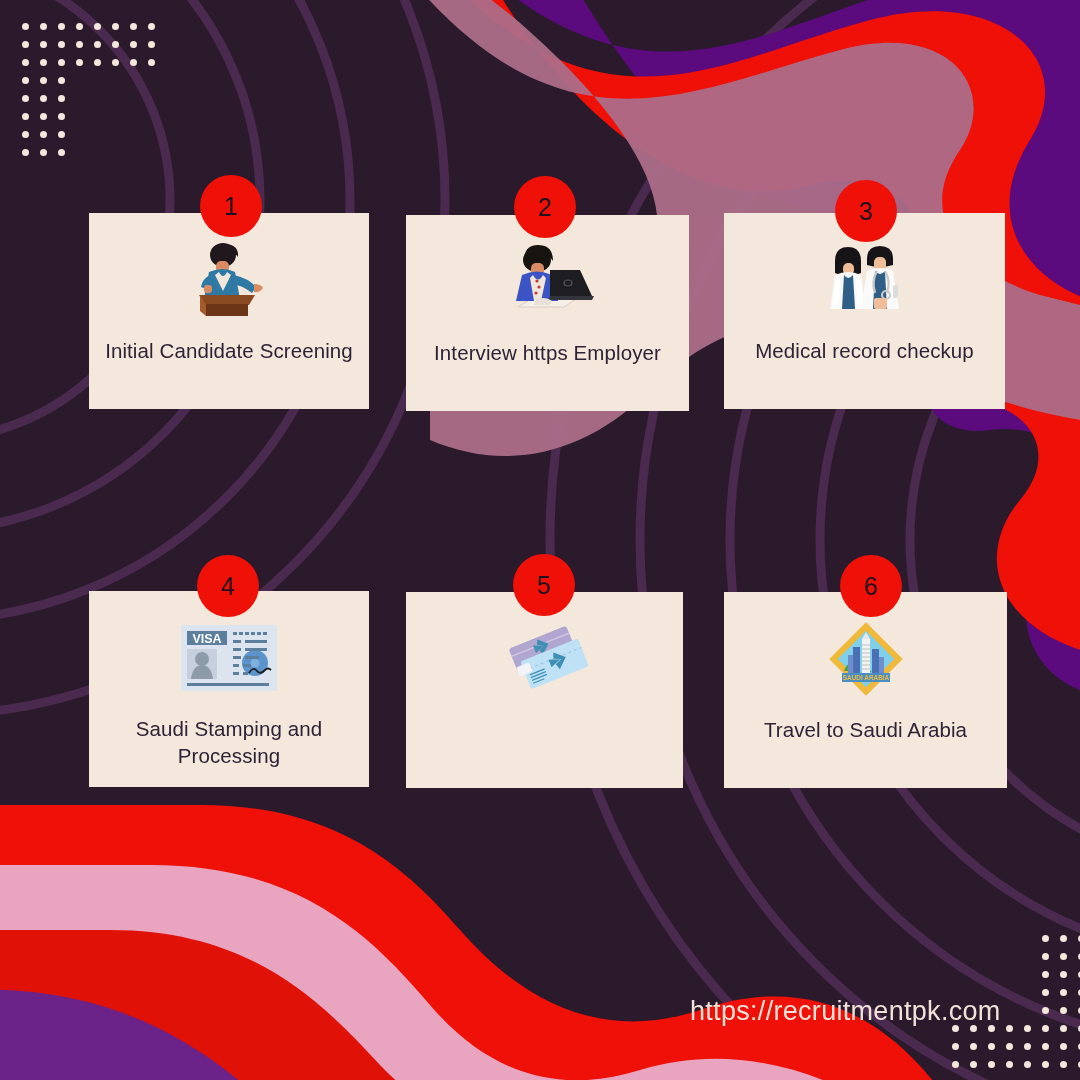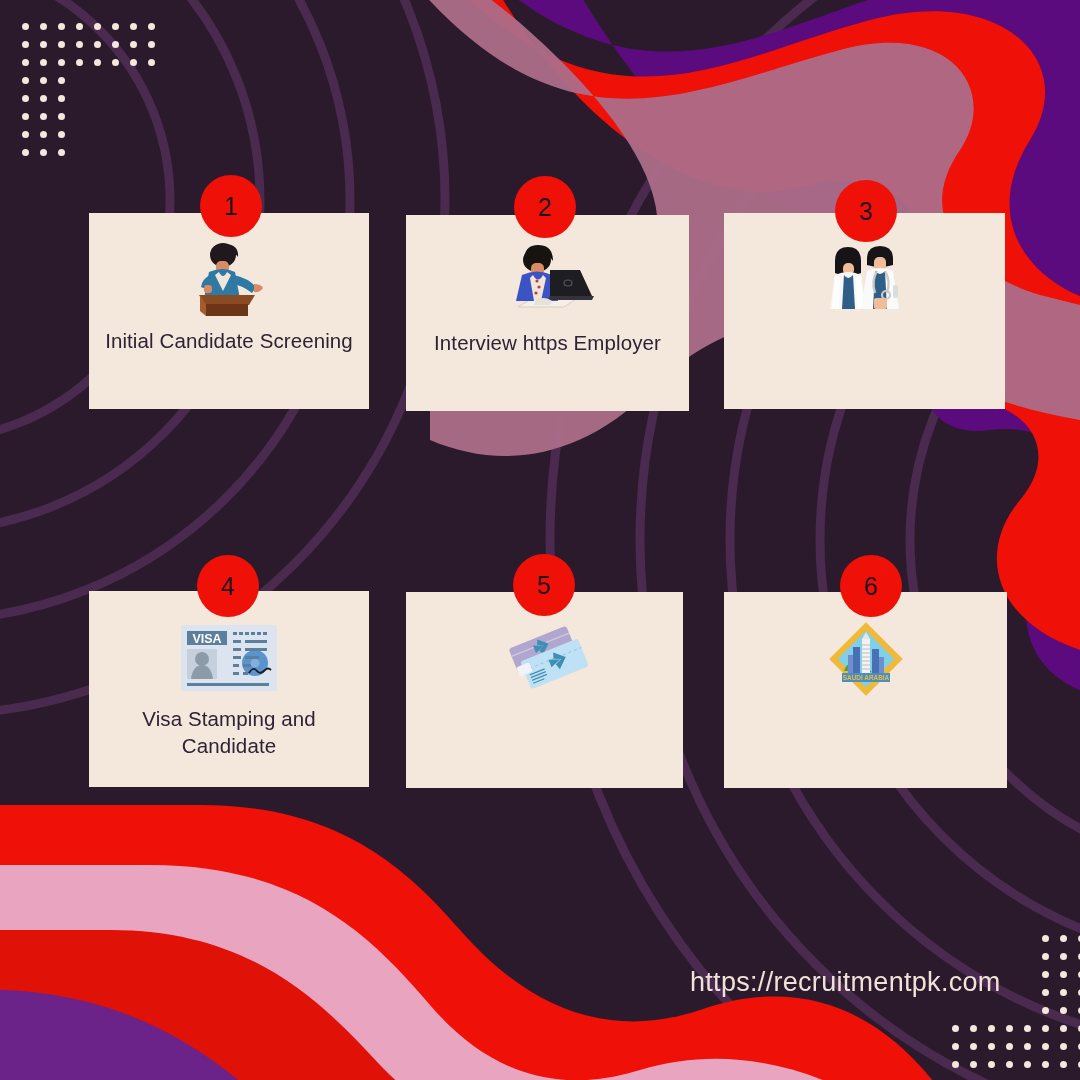--- a/index.html
+++ b/index.html
@@ -48,21 +48,21 @@
   }
   .card-icon {
     margin-top: 28px;
     height: 78px;
     display: flex;
     align-items: center;
     justify-content: center;
     text-align: center;
   }
   .card-label {
-    margin-top: 8px;
+    margin-top: 18px;
     padding: 0 16px;
     text-align: center;
     color: #2e2335;
     font-size: 20.5px;
     line-height: 1.32;
     font-family: "Liberation Sans", sans-serif;
     letter-spacing: 0.1px;
   }
   .badge {
     position: absolute;
@@ -75,21 +75,21 @@
     align-items: center;
     justify-content: center;
     font-size: 25px;
     font-family: "Liberation Sans", sans-serif;
   }
 
   
   #site-url {
     position: absolute;
     left: 690px;
-    top: 967px;
+    top: 996px;
     color: #f0e2d8;
     font-size: 27px;
     letter-spacing: 0.3px;
     font-family: "Liberation Sans", sans-serif;
     white-space: nowrap;
   }
 </style>
 </head>
 <body>
 
@@ -344,20 +344,21 @@
         <rect x="59" y="16" width="12" height="14" rx="5" fill="#f0bd9b"></rect>
         <path d="M52 30 q13 -6 26 0 l6 38 -38 0 Z" fill="#fafafa"></path>
         <path d="M60 30 q5 6 10 0 l2 38 -14 0 Z" fill="#2f5f86"></path>
         <path d="M62 30 q-6 10 -2 22" fill="none" stroke="#c9c9c9" stroke-width="2.4"></path>
         <path d="M70 30 q6 10 2 22" fill="none" stroke="#c9c9c9" stroke-width="2.4"></path>
         <circle cx="71" cy="54" r="4" fill="none" stroke="#c9c9c9" stroke-width="2.2"></circle>
         <rect x="59" y="57" width="13" height="11" rx="2" fill="#f0bd9b"></rect>
         <rect x="78" y="44" width="5" height="13" rx="2" fill="#dcdcdc"></rect>
       </svg>
     </div>
+    <div class="card-label">Medical record checkup</div>
     <div class="badge" style="left:111px; top:-33px;">
       <span>3</span>
     </div>
   </div>
 
   <div class="card" style="left:89px; top:591px; width:280px; height:196px;">
     <div class="card-icon">
       <svg width="100" height="70" viewBox="0 0 100 70" xmlns="http://www.w3.org/2000/svg">
         <rect x="2" y="2" width="96" height="66" rx="2" fill="#dbe4ef"></rect>
         <rect x="8" y="8" width="40" height="14" fill="#5c7f9e"></rect>
@@ -382,21 +383,21 @@
             <rect x="66" y="33" width="14" height="3"></rect>
           <rect x="54" y="41" width="6" height="3"></rect>
             <rect x="64" y="41" width="8" height="3"></rect>
           <rect x="54" y="49" width="6" height="3"></rect>
             <rect x="64" y="49" width="5" height="3"></rect>
           <rect x="8" y="60" width="82" height="3"></rect>
         </g>
         <path d="M70 50 q4 -7 8 -2 q3 4 8 -1 q3 -3 6 0" fill="none" stroke="#1d1d1d" stroke-width="1.8"></path>
       </svg>
     </div>
-    <div class="card-label">Visa Stamping and Candidate</div>
+    <div class="card-label">Saudi Stamping and Processing</div>
     <div class="badge" style="left:108px; top:-36px;">
       <span>4</span>
     </div>
   </div>
 
   <div class="card" style="left:406px; top:592px; width:277px; height:196px;">
     <div class="card-icon">
       <svg width="92" height="78" viewBox="0 0 92 78" xmlns="http://www.w3.org/2000/svg">
         <g transform="rotate(-22 46 39)">
           <rect x="16" y="16" width="62" height="28" rx="3" fill="#b0a6d0"></rect>
@@ -445,20 +446,21 @@
             <path d="M36 48 h8"></path>
         </g>
         <rect x="27" y="26" width="7" height="26" fill="#4a6fb5"></rect>
         <rect x="46" y="28" width="7" height="24" fill="#4a6fb5"></rect>
         <rect x="22" y="34" width="5" height="18" fill="#6d8fcc"></rect>
         <rect x="53" y="36" width="5" height="16" fill="#6d8fcc"></rect>
         <rect x="16" y="52" width="48" height="9" fill="#4a8fc4"></rect>
         <text x="40" y="59" text-anchor="middle" fill="#f0b93a" font-family="'Liberation Sans', sans-serif" font-size="6.4" font-weight="bold">SAUDI ARABIA</text>
       </svg>
     </div>
+    <div class="card-label">Travel to Saudi Arabia</div>
     <div class="badge" style="left:116px; top:-37px;">
       <span>6</span>
     </div>
   </div>
 
   <div id="site-url">https://recruitmentpk.com</div>
 
 </div>
 
 </body></html>

